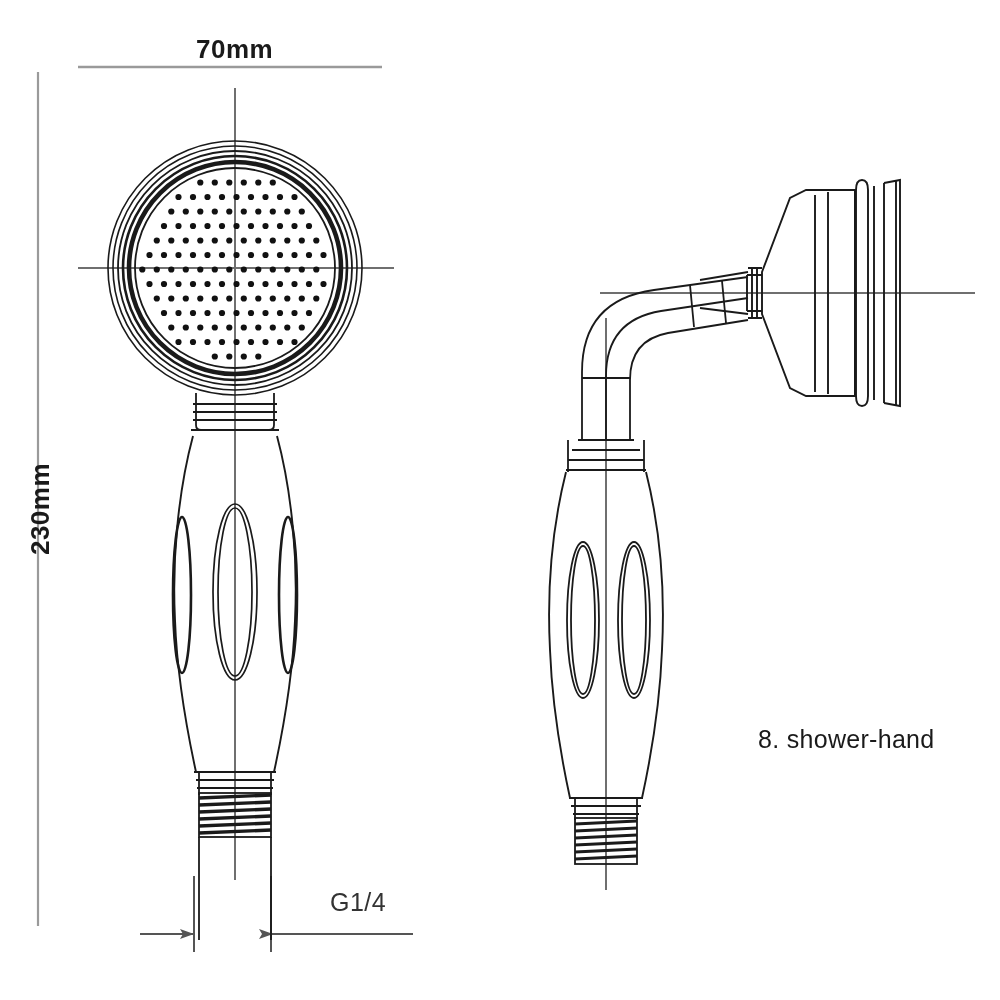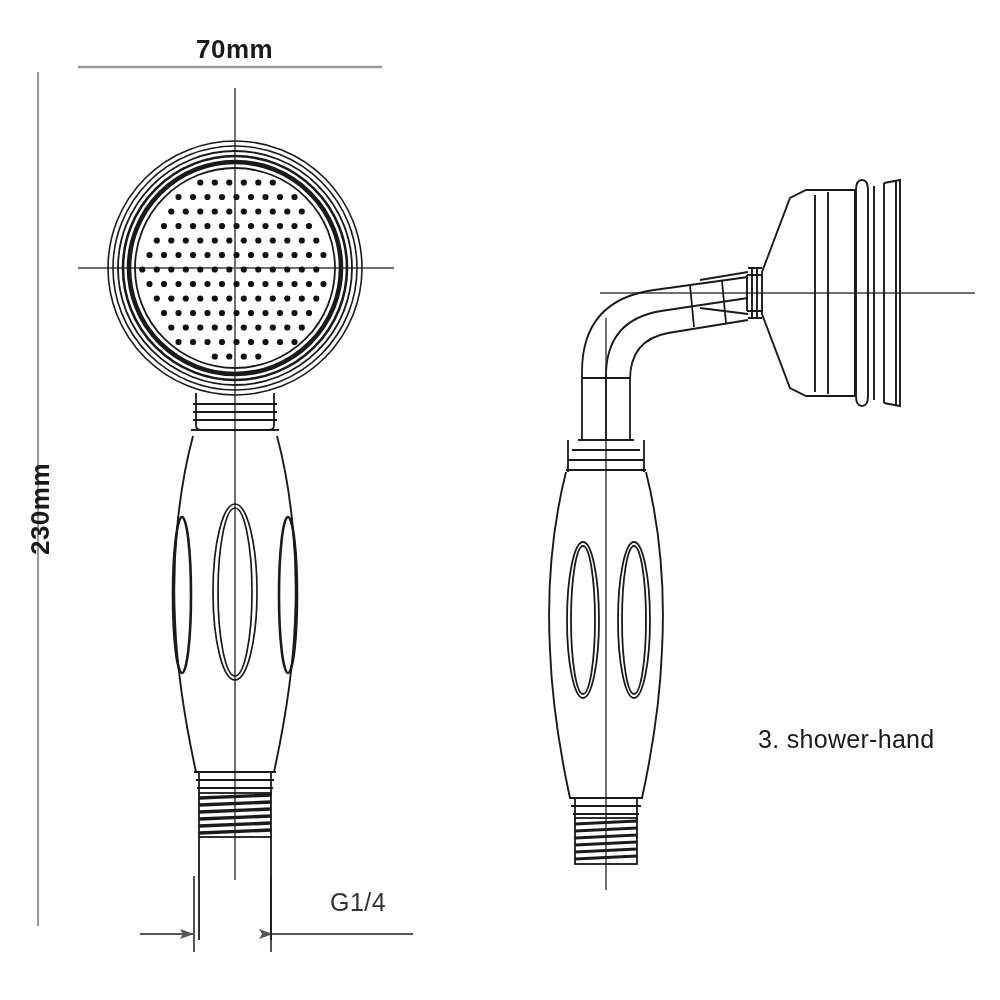--- a/index.html
+++ b/index.html
@@ -379,15 +379,15 @@
       </g>
     </g>
   </svg>
 
   <div class="label" id="dim-width-label">70mm</div>
 
   <div class="label" id="dim-height-label">230mm</div>
 
   <div class="label" id="thread-label">G1/4</div>
 
-  <div class="label" id="part-label">3. shower-hand</div>
+  <div class="label" id="part-label">8. shower-hand</div>
 
 </div>
 
 </body></html>

